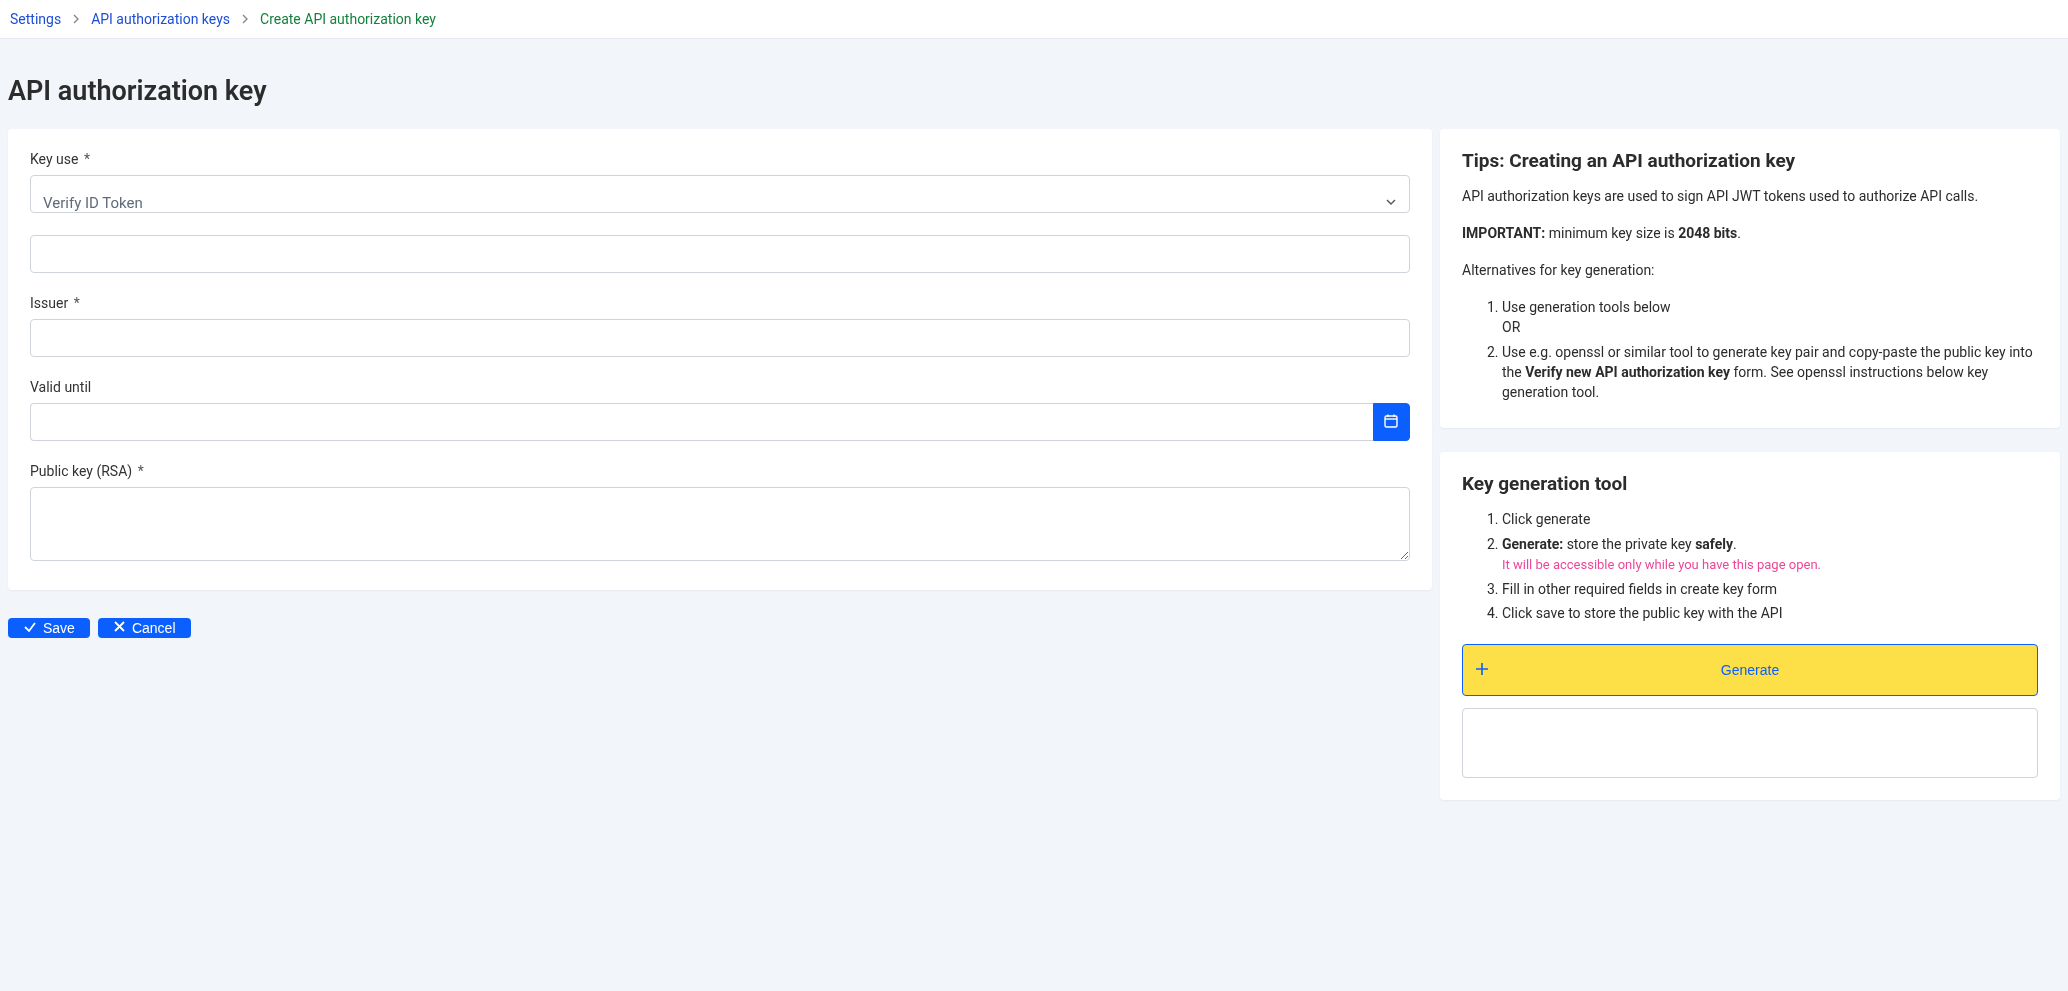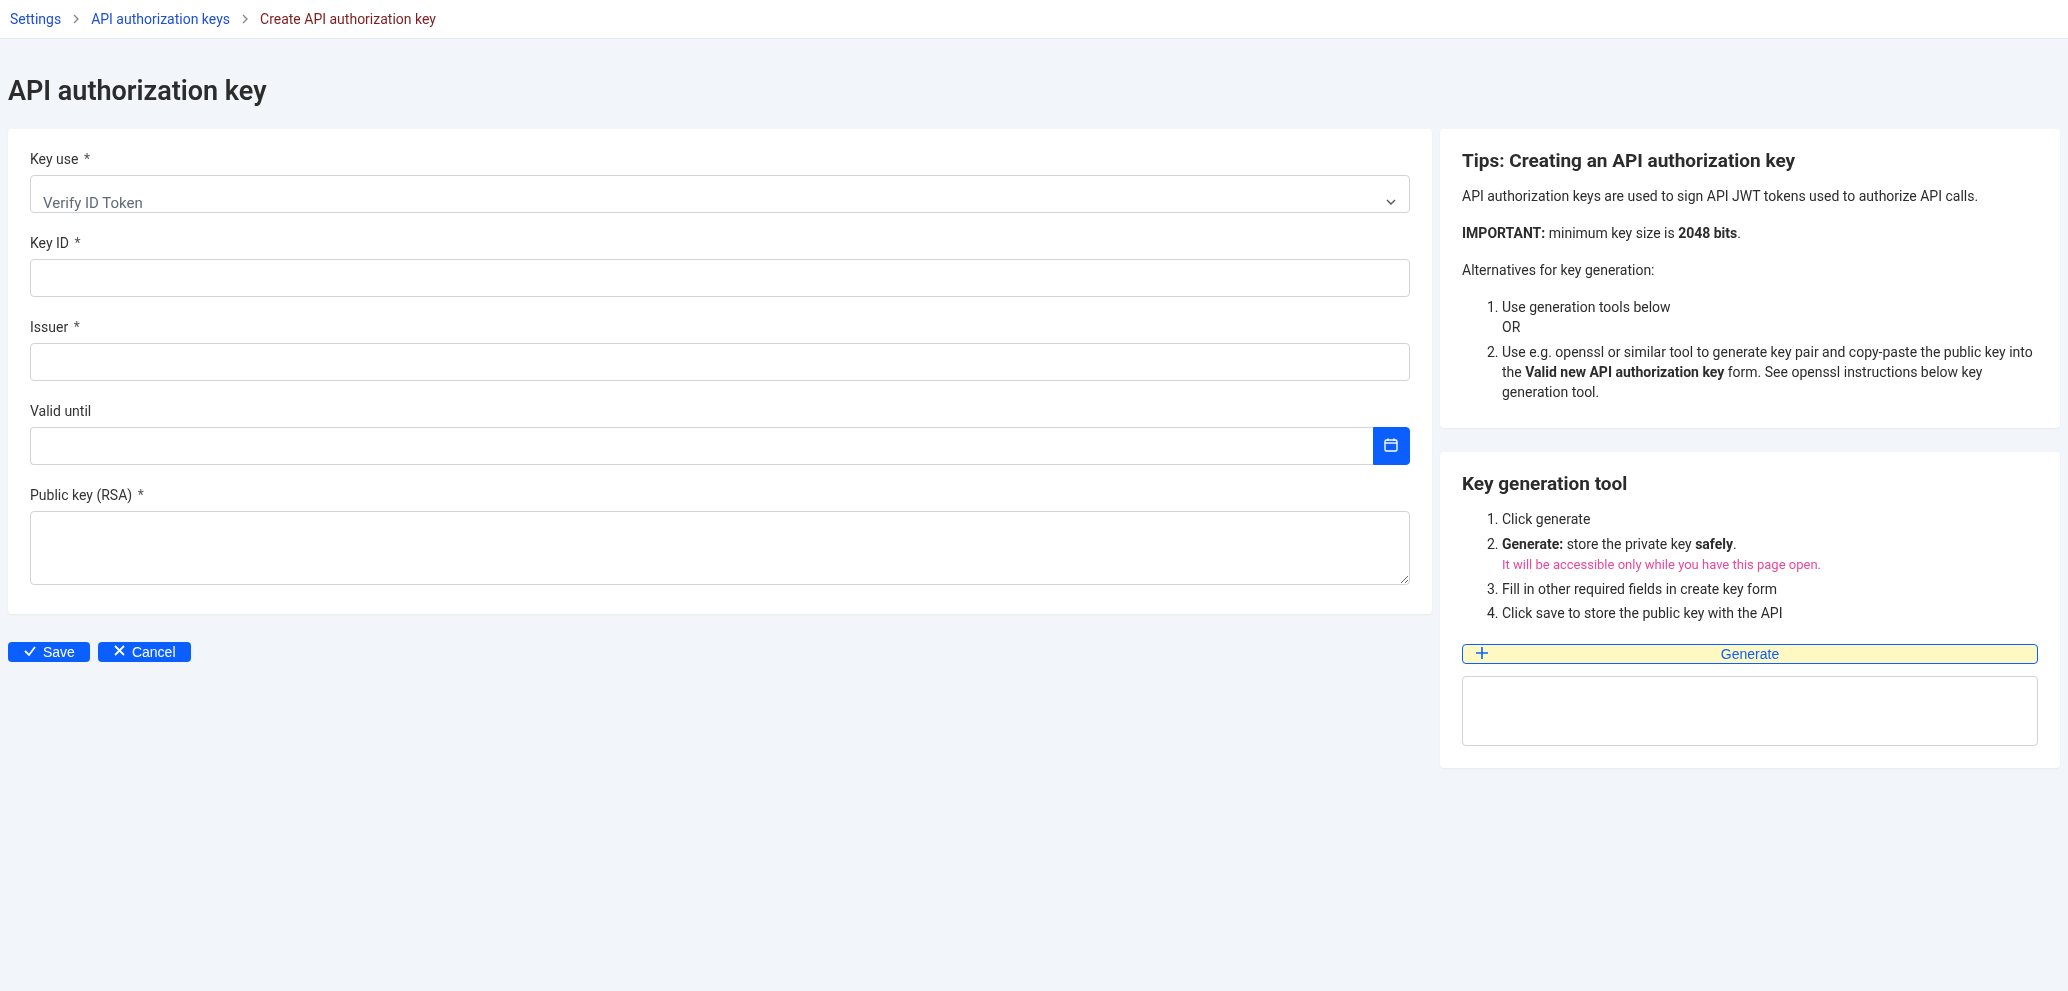--- a/index.html
+++ b/index.html
@@ -22,21 +22,21 @@
 .breadcrumb {
   display: flex;
   align-items: center;
   gap: 10px;
   padding: 11px 10px;
   border-bottom: 1px solid #e6e9ef;
   background: #fff;
   font-size: 14px;
 }
 .breadcrumb a { color: #1d4ed8; text-decoration: none; cursor: pointer; }
-.breadcrumb .current { color: #7f1d1d; }
+.breadcrumb .current { color: #15803d; }
 .breadcrumb .sep { color: #888; }
 .page {
   padding: 8px;
 }
 h1 {
   font-size: 27px;
   font-weight: 600;
   margin: 28px 0 22px 0;
 }
 .layout {
@@ -114,24 +114,24 @@
   font-size: 19px;
   font-weight: 700;
   margin: 0 0 14px 0;
 }
 .side-text { margin: 0 0 16px 0; line-height: 1.5; }
 .side-list { margin: 0 0 0 0; padding-left: 40px; }
 .side-list li { margin-bottom: 4px; line-height: 1.45; }
 .sub-note { font-size: 13px; color: #ec4899; margin-top: 2px; }
 .gen-btn {
   width: 100%;
-  height: 20px;
+  height: 52px;
   border: 1px solid #0b5fff;
   color: #0b5fff;
-  background: #fef9c3;
+  background: #fde047;
   border-radius: 4px;
   font-size: 14px;
   display: flex;
   align-items: center;
   justify-content: center;
   position: relative;
   cursor: pointer;
   margin-top: 20px;
 }
 .gen-btn .plus {
@@ -181,23 +181,20 @@
             <span class="value">Verify ID Token</span>
             <span class="chev">
               <svg width="12" height="12" viewBox="0 0 12 12">
                   <path d="M2 4 L6 8 L10 4" stroke="#555" stroke-width="1.4" fill="none"></path>
                 </svg>
             </span>
           </div>
         </div>
 
         <div class="field">
-          <span class="label">
-            <span>Key ID</span> <span class="req">*</span>
-          </span>
           <input class="input" type="text" value="" style="">
         </div>
 
         <div class="field">
           <span class="label">
             <span>Issuer</span> <span class="req">*</span>
           </span>
           <input class="input" type="text" value="" style="">
         </div>
 
@@ -256,21 +253,21 @@
         <p class="side-text">
           <b>IMPORTANT:</b><span> minimum key size is </span><b>2048 bits</b><span>.</span>
         </p>
         <p class="side-text">Alternatives for key generation:</p>
         <ol class="side-list">
           <li>
             <span>Use generation tools below</span>
             <div>OR</div>
           </li>
           <li>
-            <span>Use e.g. openssl or similar tool to generate key pair and copy-paste the public key into the </span><b>Valid new API authorization key</b><span> form. See openssl instructions below key generation tool.</span>
+            <span>Use e.g. openssl or similar tool to generate key pair and copy-paste the public key into the </span><b>Verify new API authorization key</b><span> form. See openssl instructions below key generation tool.</span>
           </li>
         </ol>
       </div>
 
       <div class="panel">
         <h2 class="side-title">Key generation tool</h2>
         <ol class="side-list">
           <li>Click generate</li>
           <li>
             <b>Generate:</b><span> store the private key </span><b>safely</b><span>.</span>

